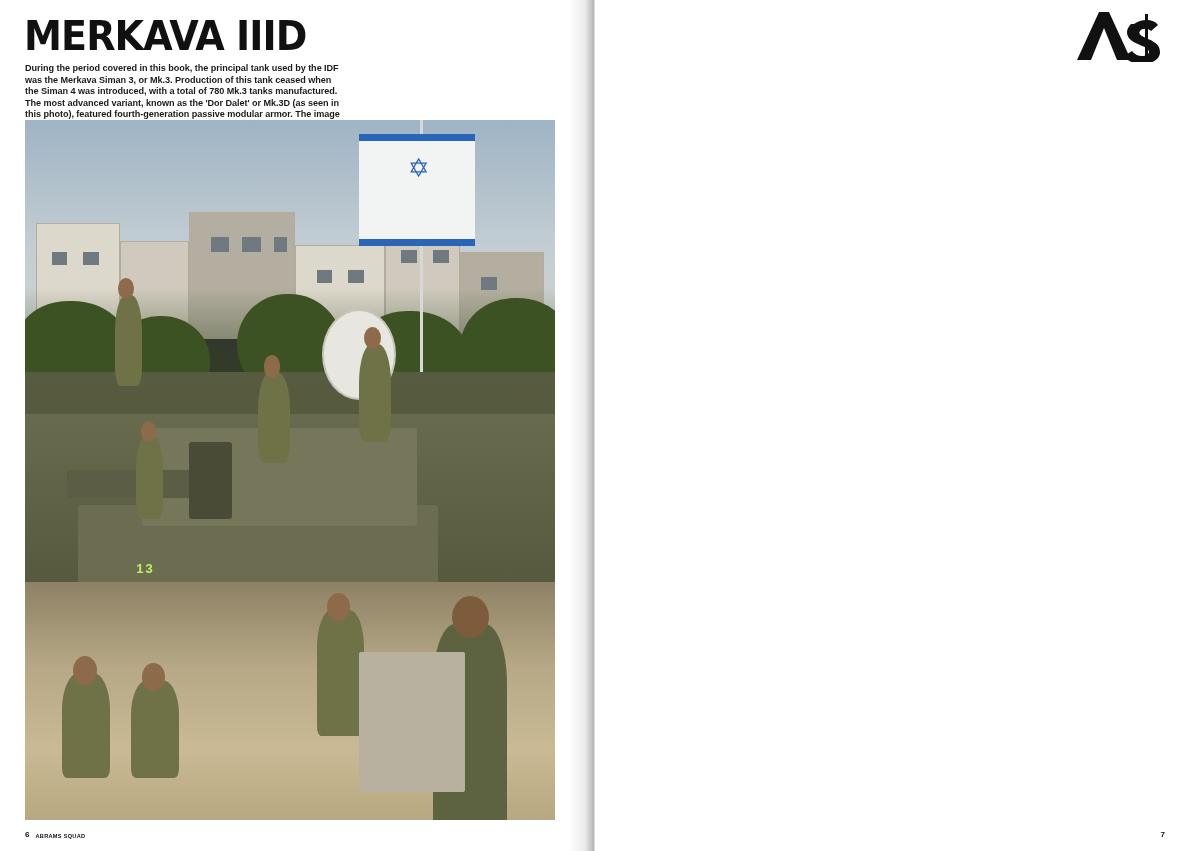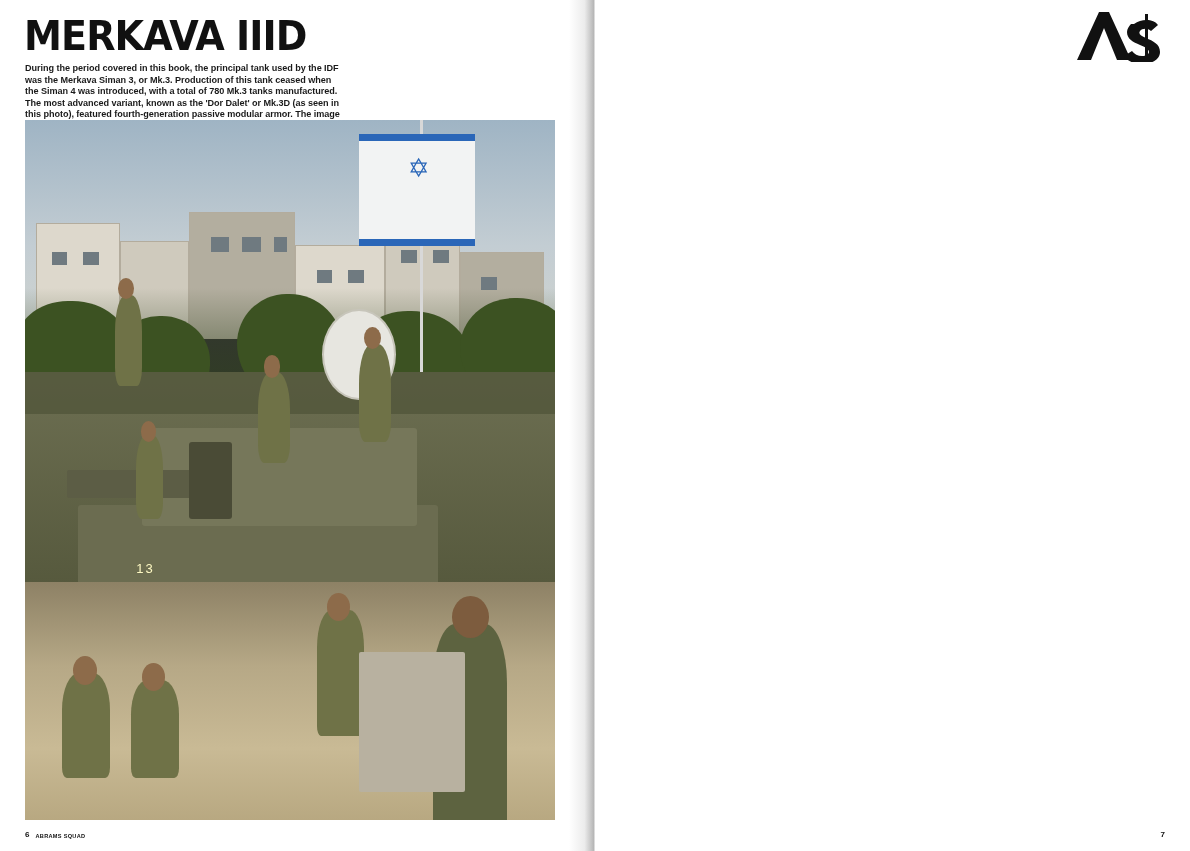--- a/index.html
+++ b/index.html
@@ -193,21 +193,21 @@
         <div class="barrel" style="left:8%;top:50%;width:26%;height:4%;"></div>
         <div class="tank-dark" style="left:31%;top:46%;width:8%;height:11%;border-radius:3px;"></div>
         <div class="track" style="left:11%;top:70%;width:60%;height:11%;"></div>
         <div class="wheel" style="left:14%;top:71%;width:7%;height:9%"></div>
         <div class="wheel" style="left:23%;top:71%;width:7%;height:9%"></div>
         <div class="wheel" style="left:32%;top:71%;width:7%;height:9%"></div>
         <div class="wheel" style="left:41%;top:71%;width:7%;height:9%"></div>
         <div class="wheel" style="left:50%;top:71%;width:7%;height:9%"></div>
         <div class="wheel" style="left:59%;top:71%;width:7%;height:9%"></div>
 
-        <div style="position:absolute;left:21%;top:63%;color:#fef9c3;font-size:13px;font-weight:normal;letter-spacing:2px;">13</div>
+        <div style="position:absolute;left:21%;top:63%;color:#bef264;font-size:13px;font-weight:bold;letter-spacing:2px;">13</div>
 
         <div class="soldier" style="left:21%;top:45%;width:5%;height:12%"></div>
         <div class="head" style="left:21.8%;top:43%;width:3%;height:3%"></div>
         <div class="soldier" style="left:44%;top:36%;width:6%;height:13%"></div>
         <div class="head" style="left:45%;top:33.6%;width:3.2%;height:3.2%"></div>
         <div class="soldier" style="left:63%;top:32%;width:6%;height:14%"></div>
         <div class="head" style="left:64%;top:29.5%;width:3.2%;height:3.2%"></div>
         <div class="soldier" style="left:17%;top:25%;width:5%;height:13%"></div>
         <div class="head" style="left:17.6%;top:22.6%;width:3%;height:3%"></div>
 

